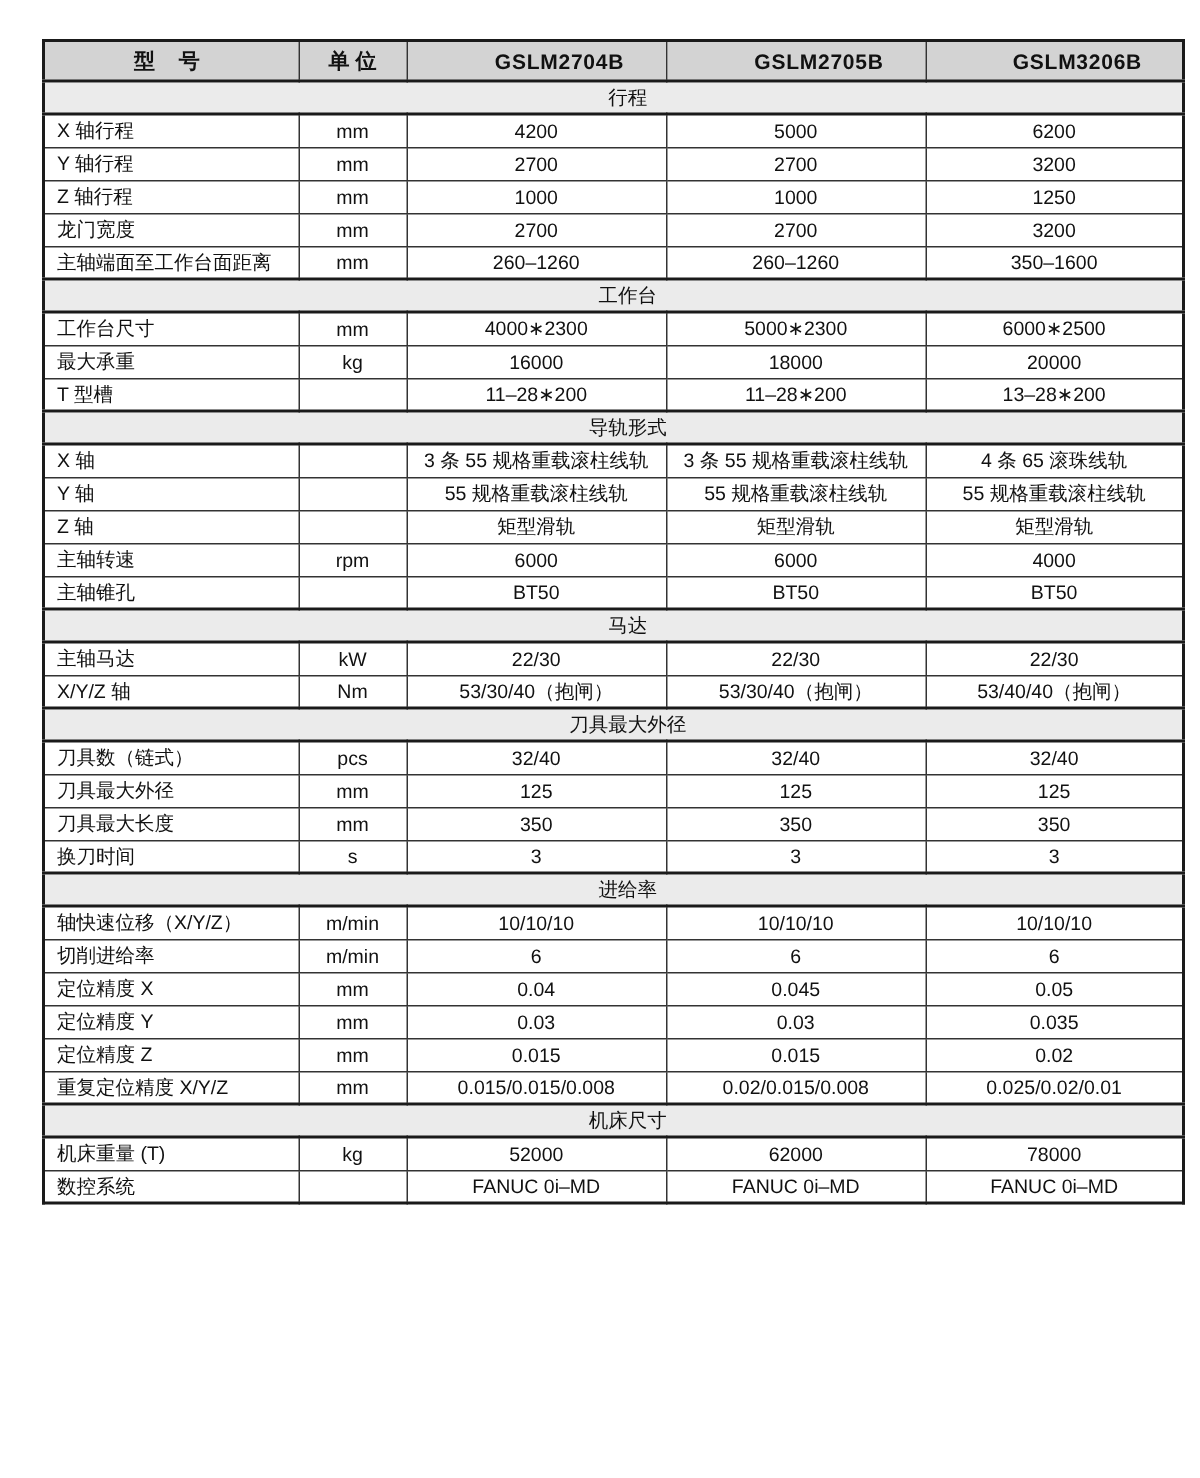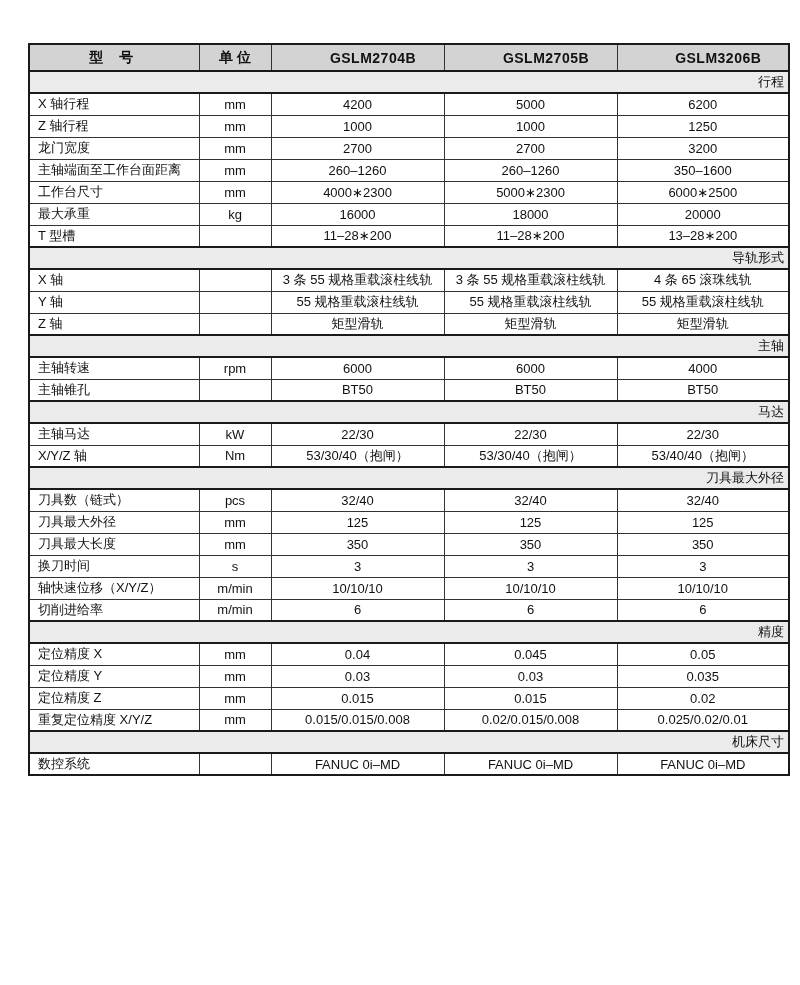--- a/index.html
+++ b/index.html
@@ -13,21 +13,21 @@
   * { box-sizing: border-box; }
   html, body {
     margin: 0; padding: 0;
     width: 800px; height: 985px;
     background: var(--page-bg);
     font-family: "Liberation Sans", "DejaVu Sans", sans-serif;
     color: var(--text);
   }
   .sheet {
     position: absolute;
-    left: 28px; top: 43px;
+    left: 28px; top: 26px;
     width: 720px;
   }
   table.spec {
     width: 100%;
     border-collapse: collapse;
     table-layout: fixed;
     border: 2px solid var(--border-strong);
   }
   table.spec th, table.spec td {
     border: 1px solid var(--border);
@@ -49,21 +49,21 @@
     font-size: 13px;
     text-align: center;
     padding: 0 4px;
   }
   tbody td.label-cell {
     text-align: left;
     padding-left: 8px;
   }
   tr.section-row td {
     background: var(--section-bg);
-    text-align: right;
+    text-align: center;
     padding-left: 23px;
     font-size: 13px;
     border-top: 2px solid var(--border-strong);
     border-bottom: 2px solid var(--border-strong);
   }
 </style>
 </head>
 <body>
 
 <div class="sheet">
@@ -89,39 +89,49 @@
           <td colspan="5">行程</td>
         </tr>
         <tr>
           <td class="label-cell">X 轴行程</td>
           <td class="unit-cell">mm</td>
           <td class="value-cell">4200</td>
           <td class="value-cell">5000</td>
           <td class="value-cell">6200</td>
         </tr>
         <tr>
+          <td class="label-cell">Y 轴行程</td>
+          <td class="unit-cell">mm</td>
+          <td class="value-cell">2700</td>
+          <td class="value-cell">2700</td>
+          <td class="value-cell">3200</td>
+        </tr>
+        <tr>
           <td class="label-cell">Z 轴行程</td>
           <td class="unit-cell">mm</td>
           <td class="value-cell">1000</td>
           <td class="value-cell">1000</td>
           <td class="value-cell">1250</td>
         </tr>
         <tr>
           <td class="label-cell">龙门宽度</td>
           <td class="unit-cell">mm</td>
           <td class="value-cell">2700</td>
           <td class="value-cell">2700</td>
           <td class="value-cell">3200</td>
         </tr>
         <tr>
           <td class="label-cell">主轴端面至工作台面距离</td>
           <td class="unit-cell">mm</td>
           <td class="value-cell">260–1260</td>
           <td class="value-cell">260–1260</td>
           <td class="value-cell">350–1600</td>
+        </tr>
+        <tr class="section-row">
+          <td colspan="5">工作台</td>
         </tr>
         <tr>
           <td class="label-cell">工作台尺寸</td>
           <td class="unit-cell">mm</td>
           <td class="value-cell">4000∗2300</td>
           <td class="value-cell">5000∗2300</td>
           <td class="value-cell">6000∗2500</td>
         </tr>
         <tr>
           <td class="label-cell">最大承重</td>
@@ -154,23 +164,20 @@
           <td class="value-cell">55 规格重载滚柱线轨</td>
           <td class="value-cell">55 规格重载滚柱线轨</td>
         </tr>
         <tr>
           <td class="label-cell">Z 轴</td>
           <td class="unit-cell"></td>
           <td class="value-cell">矩型滑轨</td>
           <td class="value-cell">矩型滑轨</td>
           <td class="value-cell">矩型滑轨</td>
         </tr>
-        <tr class="section-row">
-          <td colspan="5">主轴</td>
-        </tr>
         <tr>
           <td class="label-cell">主轴转速</td>
           <td class="unit-cell">rpm</td>
           <td class="value-cell">6000</td>
           <td class="value-cell">6000</td>
           <td class="value-cell">4000</td>
         </tr>
         <tr>
           <td class="label-cell">主轴锥孔</td>
           <td class="unit-cell"></td>
@@ -219,37 +226,37 @@
           <td class="value-cell">350</td>
           <td class="value-cell">350</td>
         </tr>
         <tr>
           <td class="label-cell">换刀时间</td>
           <td class="unit-cell">s</td>
           <td class="value-cell">3</td>
           <td class="value-cell">3</td>
           <td class="value-cell">3</td>
         </tr>
+        <tr class="section-row">
+          <td colspan="5">进给率</td>
+        </tr>
         <tr>
           <td class="label-cell">轴快速位移（X/Y/Z）</td>
           <td class="unit-cell">m/min</td>
           <td class="value-cell">10/10/10</td>
           <td class="value-cell">10/10/10</td>
           <td class="value-cell">10/10/10</td>
         </tr>
         <tr>
           <td class="label-cell">切削进给率</td>
           <td class="unit-cell">m/min</td>
           <td class="value-cell">6</td>
           <td class="value-cell">6</td>
           <td class="value-cell">6</td>
         </tr>
-        <tr class="section-row">
-          <td colspan="5">精度</td>
-        </tr>
         <tr>
           <td class="label-cell">定位精度 X</td>
           <td class="unit-cell">mm</td>
           <td class="value-cell">0.04</td>
           <td class="value-cell">0.045</td>
           <td class="value-cell">0.05</td>
         </tr>
         <tr>
           <td class="label-cell">定位精度 Y</td>
           <td class="unit-cell">mm</td>
@@ -266,20 +273,27 @@
         </tr>
         <tr>
           <td class="label-cell">重复定位精度 X/Y/Z</td>
           <td class="unit-cell">mm</td>
           <td class="value-cell">0.015/0.015/0.008</td>
           <td class="value-cell">0.02/0.015/0.008</td>
           <td class="value-cell">0.025/0.02/0.01</td>
         </tr>
         <tr class="section-row">
           <td colspan="5">机床尺寸</td>
+        </tr>
+        <tr>
+          <td class="label-cell">机床重量 (T)</td>
+          <td class="unit-cell">kg</td>
+          <td class="value-cell">52000</td>
+          <td class="value-cell">62000</td>
+          <td class="value-cell">78000</td>
         </tr>
         <tr>
           <td class="label-cell">数控系统</td>
           <td class="unit-cell"></td>
           <td class="value-cell">FANUC 0i–MD</td>
           <td class="value-cell">FANUC 0i–MD</td>
           <td class="value-cell">FANUC 0i–MD</td>
         </tr>
       </tbody>
   </table>

